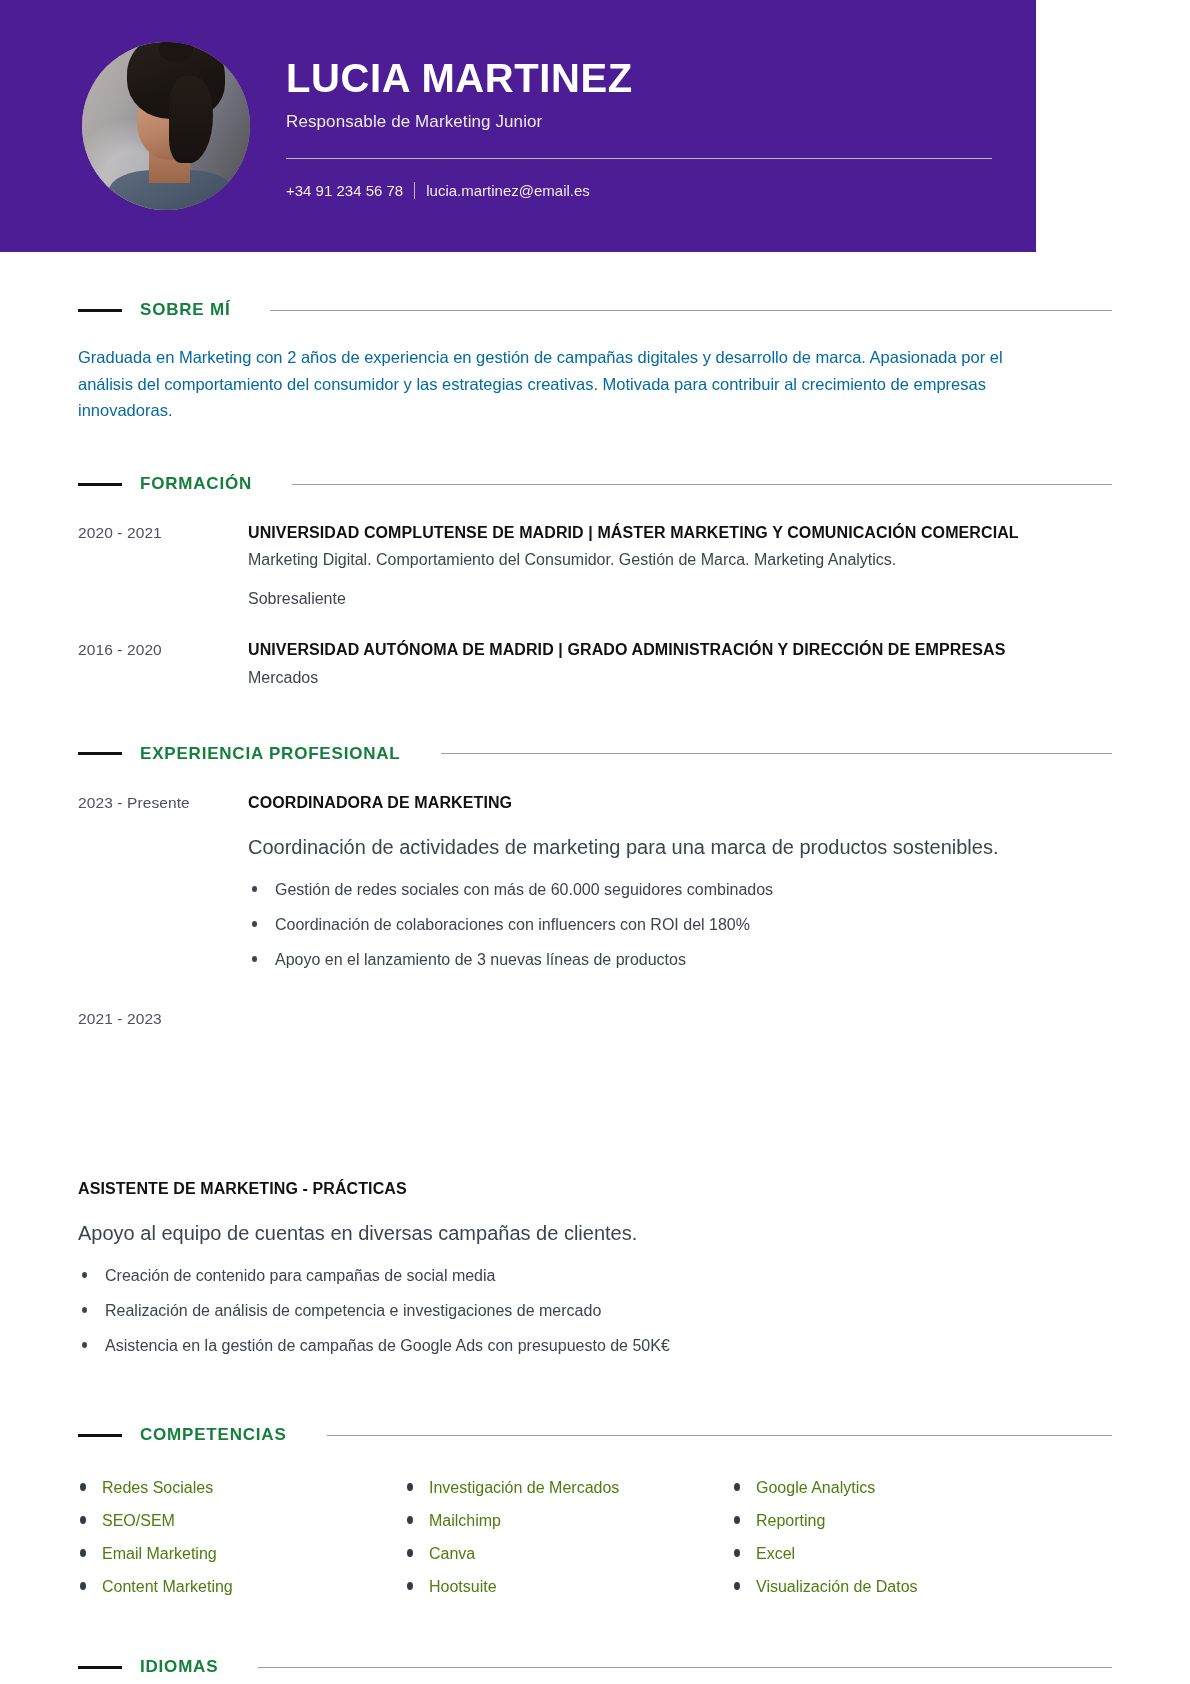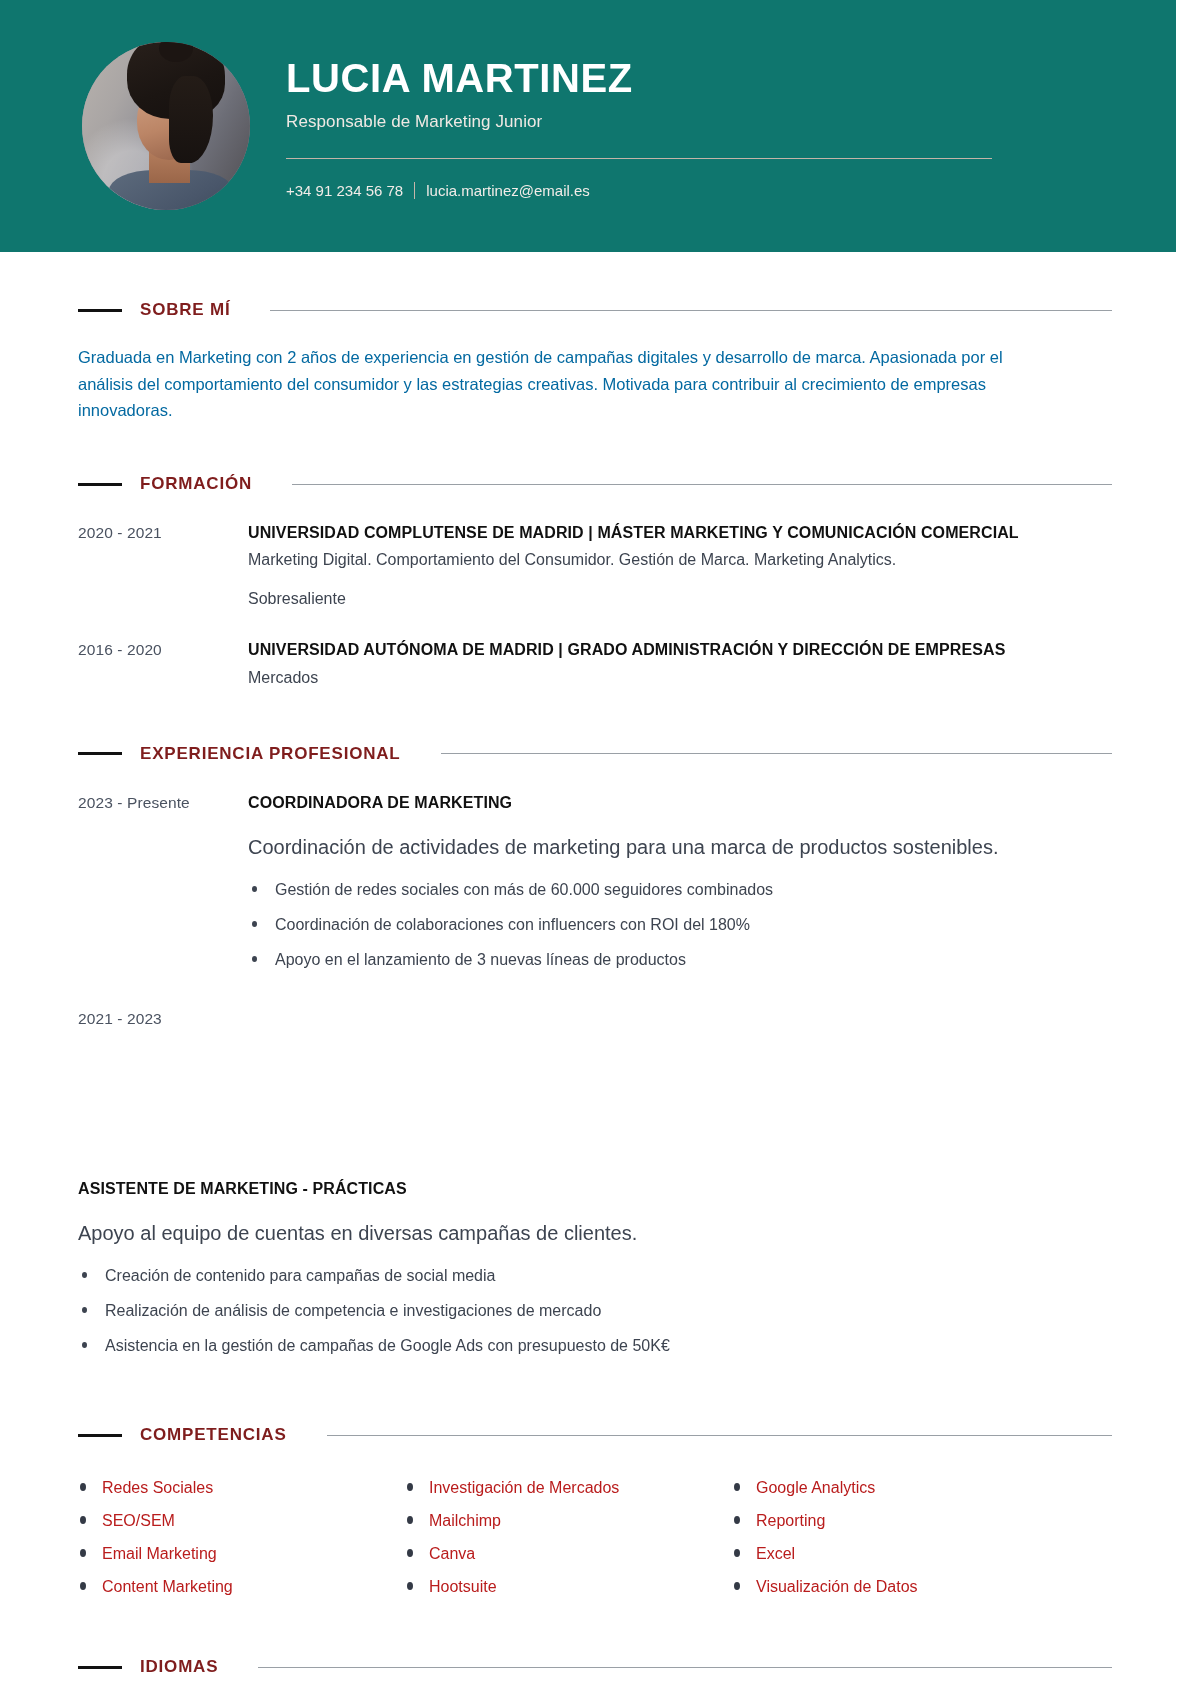--- a/index.html
+++ b/index.html
@@ -15,23 +15,23 @@
     position: relative;
     width: 1190px;
     height: 1684px;
     background: #ffffff;
     overflow: hidden;
   }
 
   
   .header {
     position: relative;
-    width: 1176px;
+    width: 1036px;
     height: 252px;
-    background: #0f766e;
+    background: #4c1d95;
     display: flex;
     align-items: center;
     padding-left: 82px;
   }
 
   .avatar {
     width: 168px;
     height: 168px;
     border-radius: 50%;
     flex: 0 0 168px;
@@ -153,21 +153,21 @@
   }
   .section-dash {
     width: 44px;
     height: 3px;
     background: #111111;
     flex: 0 0 44px;
   }
   .section-title {
     font-size: 17px;
     font-weight: bold;
-    color: #7f1d1d;
+    color: #15803d;
     letter-spacing: 0.8px;
     margin-left: 18px;
     white-space: nowrap;
   }
   .section-line {
     flex: 1 1 auto;
     height: 1px;
     background: #9aa0a6;
     margin-left: 40px;
   }
@@ -251,21 +251,21 @@
   .skills-grid {
     margin-top: 26px;
     display: grid;
     grid-template-columns: 327px 327px auto;
     row-gap: 0;
   }
   .skill {
     position: relative;
     padding-left: 24px;
     font-size: 16px;
-    color: #b91c1c;
+    color: #4d7c0f;
     height: 33px;
     line-height: 33px;
   }
   .skill::before {
     content: "";
     position: absolute;
     left: 2px;
     top: 12px;
     width: 6px;
     height: 8px;

